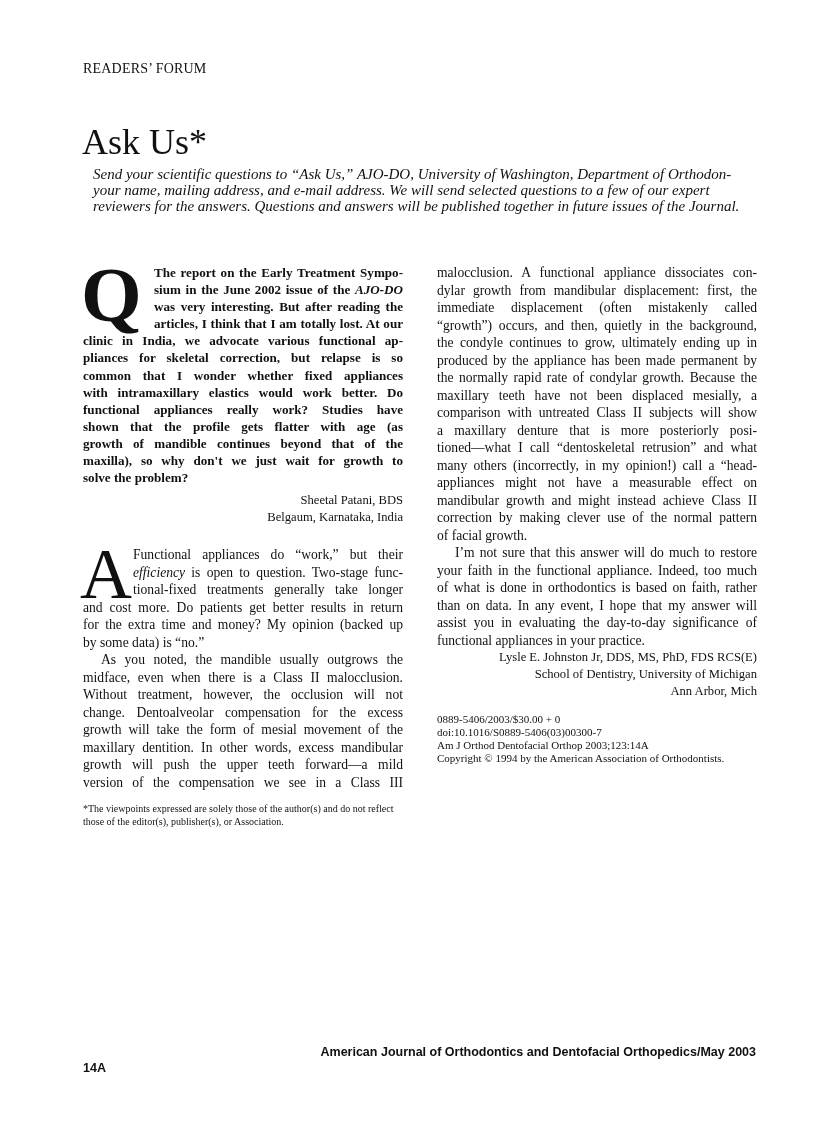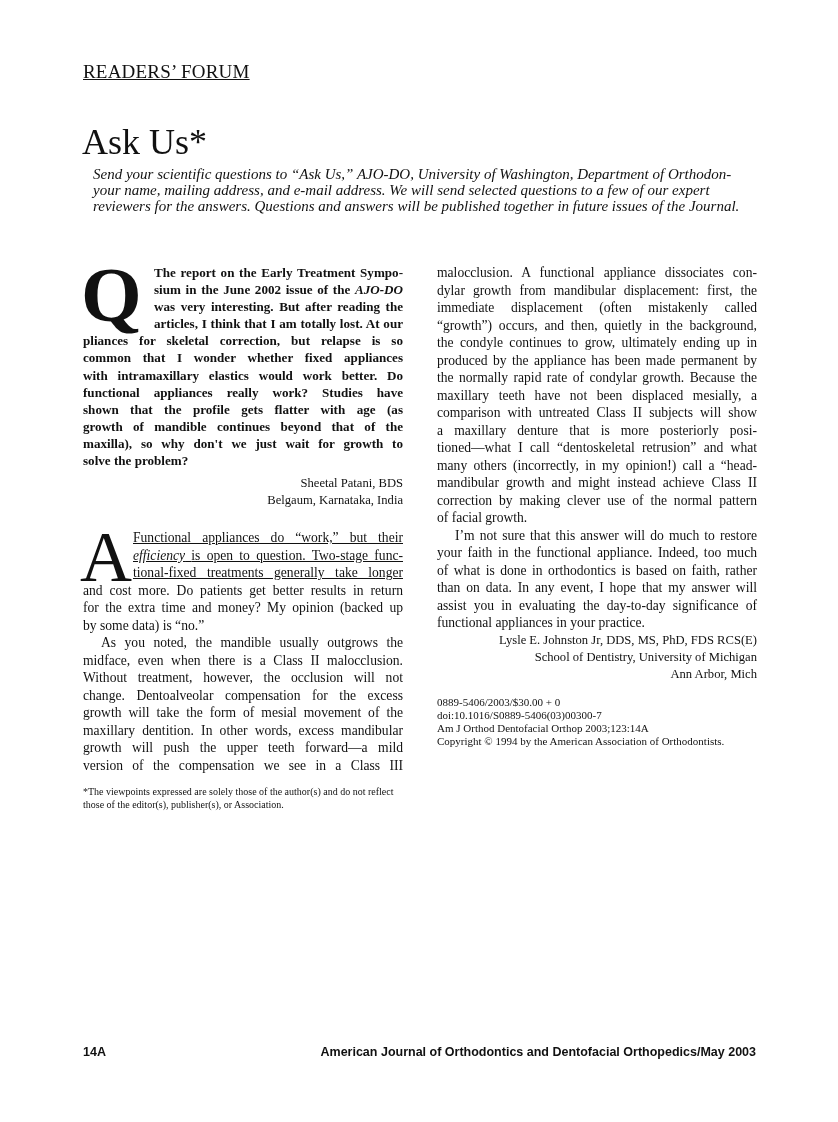--- a/index.html
+++ b/index.html
@@ -1,66 +1,67 @@
 <!DOCTYPE html>
 <html><head>
 <meta charset="utf-8">
 <style>
   html, body { margin: 0; padding: 0; background: #ffffff; }
   body { width: 838px; height: 1122px; position: relative; overflow: hidden;
          font-family: "Liberation Serif", "DejaVu Serif", serif; color: #111; }
-  .section-label { position: absolute; left: 83px; top: 61px; font-size: 19px; letter-spacing: 0.2px; text-decoration: underline; }
+  .section-label { position: absolute; left: 83px; top: 61px; font-size: 14px; letter-spacing: 0.2px; }
   .title { position: absolute; left: 82px; top: 122px; font-size: 36px; line-height: 40px; }
   .intro { position: absolute; left: 83px; top: 166px; width: 600px; font-style: italic; font-size: 15px; line-height: 16.2px; margin-left: 10px; }
   .intro .ln { display: block; white-space: nowrap; text-align: right; }
 
   .col { position: absolute; width: 320px; }
   .col-left { left: 83px; top: 264px; }
   .col-right { left: 437px; top: 264px; }
 
   .ln { display: block; white-space: nowrap; }
   .j { text-align: justify; text-align-last: justify; }
   .last { text-align: left; text-align-last: left; }
 
   .q-block { font-weight: bold; font-size: 13.1px; line-height: 17.1px; }
   .q-drop { position: absolute; left: -2px; top: -4px; font-size: 78px; line-height: 70px; font-weight: bold; }
   .indent-drop { margin-left: 71px; }
 
   .sig { text-align: right; font-size: 12.6px; line-height: 17px; }
 
   .a-block { font-size: 13.6px; line-height: 17.5px; margin-top: 0; position: relative; }
   .a-drop { position: absolute; left: -3px; top: -3px; font-size: 72px; line-height: 62px; }
-  .indent-a { margin-left: 50px; text-decoration: underline; }
+  .indent-a { margin-left: 50px; }
   .para-indent { text-indent: 18px; }
 
   .footnote { font-size: 10px; line-height: 13px; }
   .meta { font-size: 11px; line-height: 13px; }
 
   .footer { position: absolute; top: 1045px; left: 83px; width: 673px; font-family: "Liberation Sans", "DejaVu Sans", sans-serif; font-size: 12.5px; font-weight: bold; }
-  .footer .page-no { position: absolute; left: 0; top: 0; }
+  .footer .page-no { position: absolute; left: 0; top: 16px; }
   .footer .journal { position: absolute; right: 0; top: 0; white-space: nowrap; }
 </style>
 </head>
 <body>
 
 <div class="section-label">READERS’ FORUM</div>
 <div class="title">Ask Us*</div>
 <div class="intro">
   <span class="ln j">Send your scientific questions to “Ask Us,” AJO-DO, University of Washington, Department of Orthodon-</span>
   <span class="ln j">your name, mailing address, and e-mail address. We will send selected questions to a few of our expert</span>
   <span class="ln">reviewers for the answers. Questions and answers will be published together in future issues of the Journal.</span>
 </div>
 
 <div class="col col-left">
   <div class="q-block" style="position:relative;">
     <span class="q-drop">Q</span>
     <span class="ln j indent-drop">The report on the Early Treatment Sympo-</span>
     <span class="ln j indent-drop"><span>sium in the June 2002 issue of the </span><i>AJO-DO</i></span>
     <span class="ln j indent-drop">was very interesting. But after reading the</span>
     <span class="ln j indent-drop">articles, I think that I am totally lost. At our</span>
+    <span class="ln j">clinic in India, we advocate various functional ap-</span>
     <span class="ln j">pliances for skeletal correction, but relapse is so</span>
     <span class="ln j">common that I wonder whether fixed appliances</span>
     <span class="ln j">with intramaxillary elastics would work better. Do</span>
     <span class="ln j">functional appliances really work? Studies have</span>
     <span class="ln j">shown that the profile gets flatter with age (as</span>
     <span class="ln j">growth of mandible continues beyond that of the</span>
     <span class="ln j">maxilla), so why don't we just wait for growth to</span>
     <span class="ln last">solve the problem?</span>
   </div>
   <div class="sig" style="margin-top:6px;">
@@ -99,20 +100,21 @@
     <span class="ln j">immediate displacement (often mistakenly called</span>
     <span class="ln j">“growth”) occurs, and then, quietly in the background,</span>
     <span class="ln j">the condyle continues to grow, ultimately ending up in</span>
     <span class="ln j">produced by the appliance has been made permanent by</span>
     <span class="ln j">the normally rapid rate of condylar growth. Because the</span>
     <span class="ln j">maxillary teeth have not been displaced mesially, a</span>
     <span class="ln j">comparison with untreated Class II subjects will show</span>
     <span class="ln j">a maxillary denture that is more posteriorly posi-</span>
     <span class="ln j">tioned—what I call “dentoskeletal retrusion” and what</span>
     <span class="ln j">many others (incorrectly, in my opinion!) call a “head-</span>
+    <span class="ln j">appliances might not have a measurable effect on</span>
     <span class="ln j">mandibular growth and might instead achieve Class II</span>
     <span class="ln j">correction by making clever use of the normal pattern</span>
     <span class="ln last">of facial growth.</span>
     <span class="ln j para-indent">I’m not sure that this answer will do much to restore</span>
     <span class="ln j">your faith in the functional appliance. Indeed, too much</span>
     <span class="ln j">of what is done in orthodontics is based on faith, rather</span>
     <span class="ln j">than on data. In any event, I hope that my answer will</span>
     <span class="ln j">assist you in evaluating the day-to-day significance of</span>
     <span class="ln last">functional appliances in your practice.</span>
   </div>

